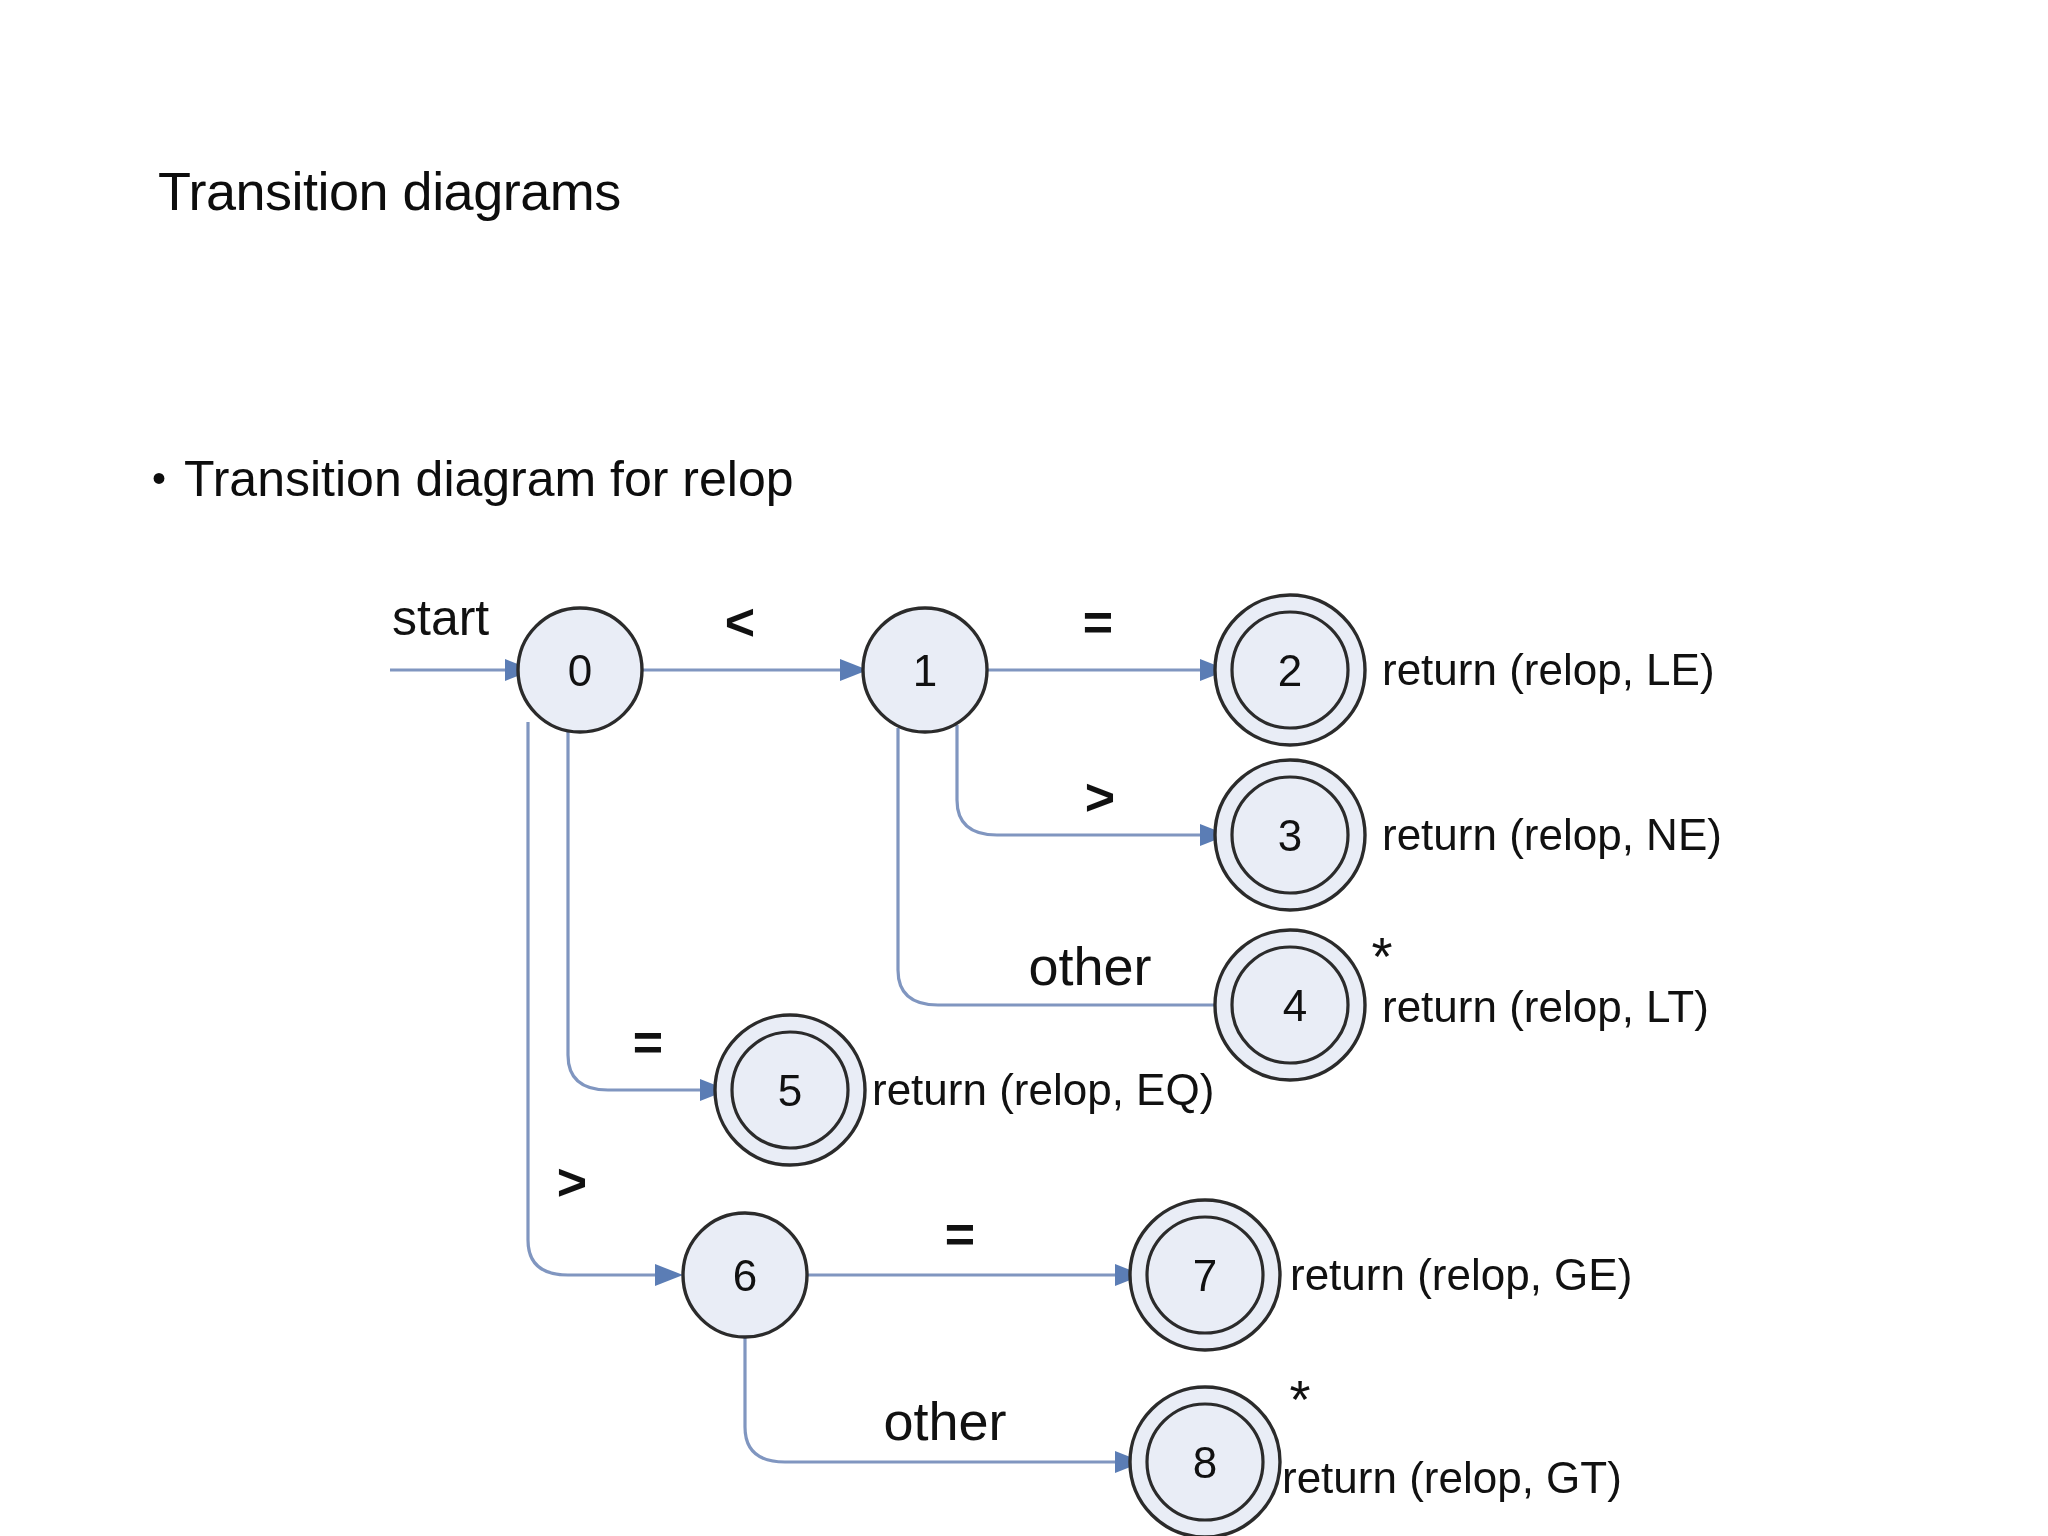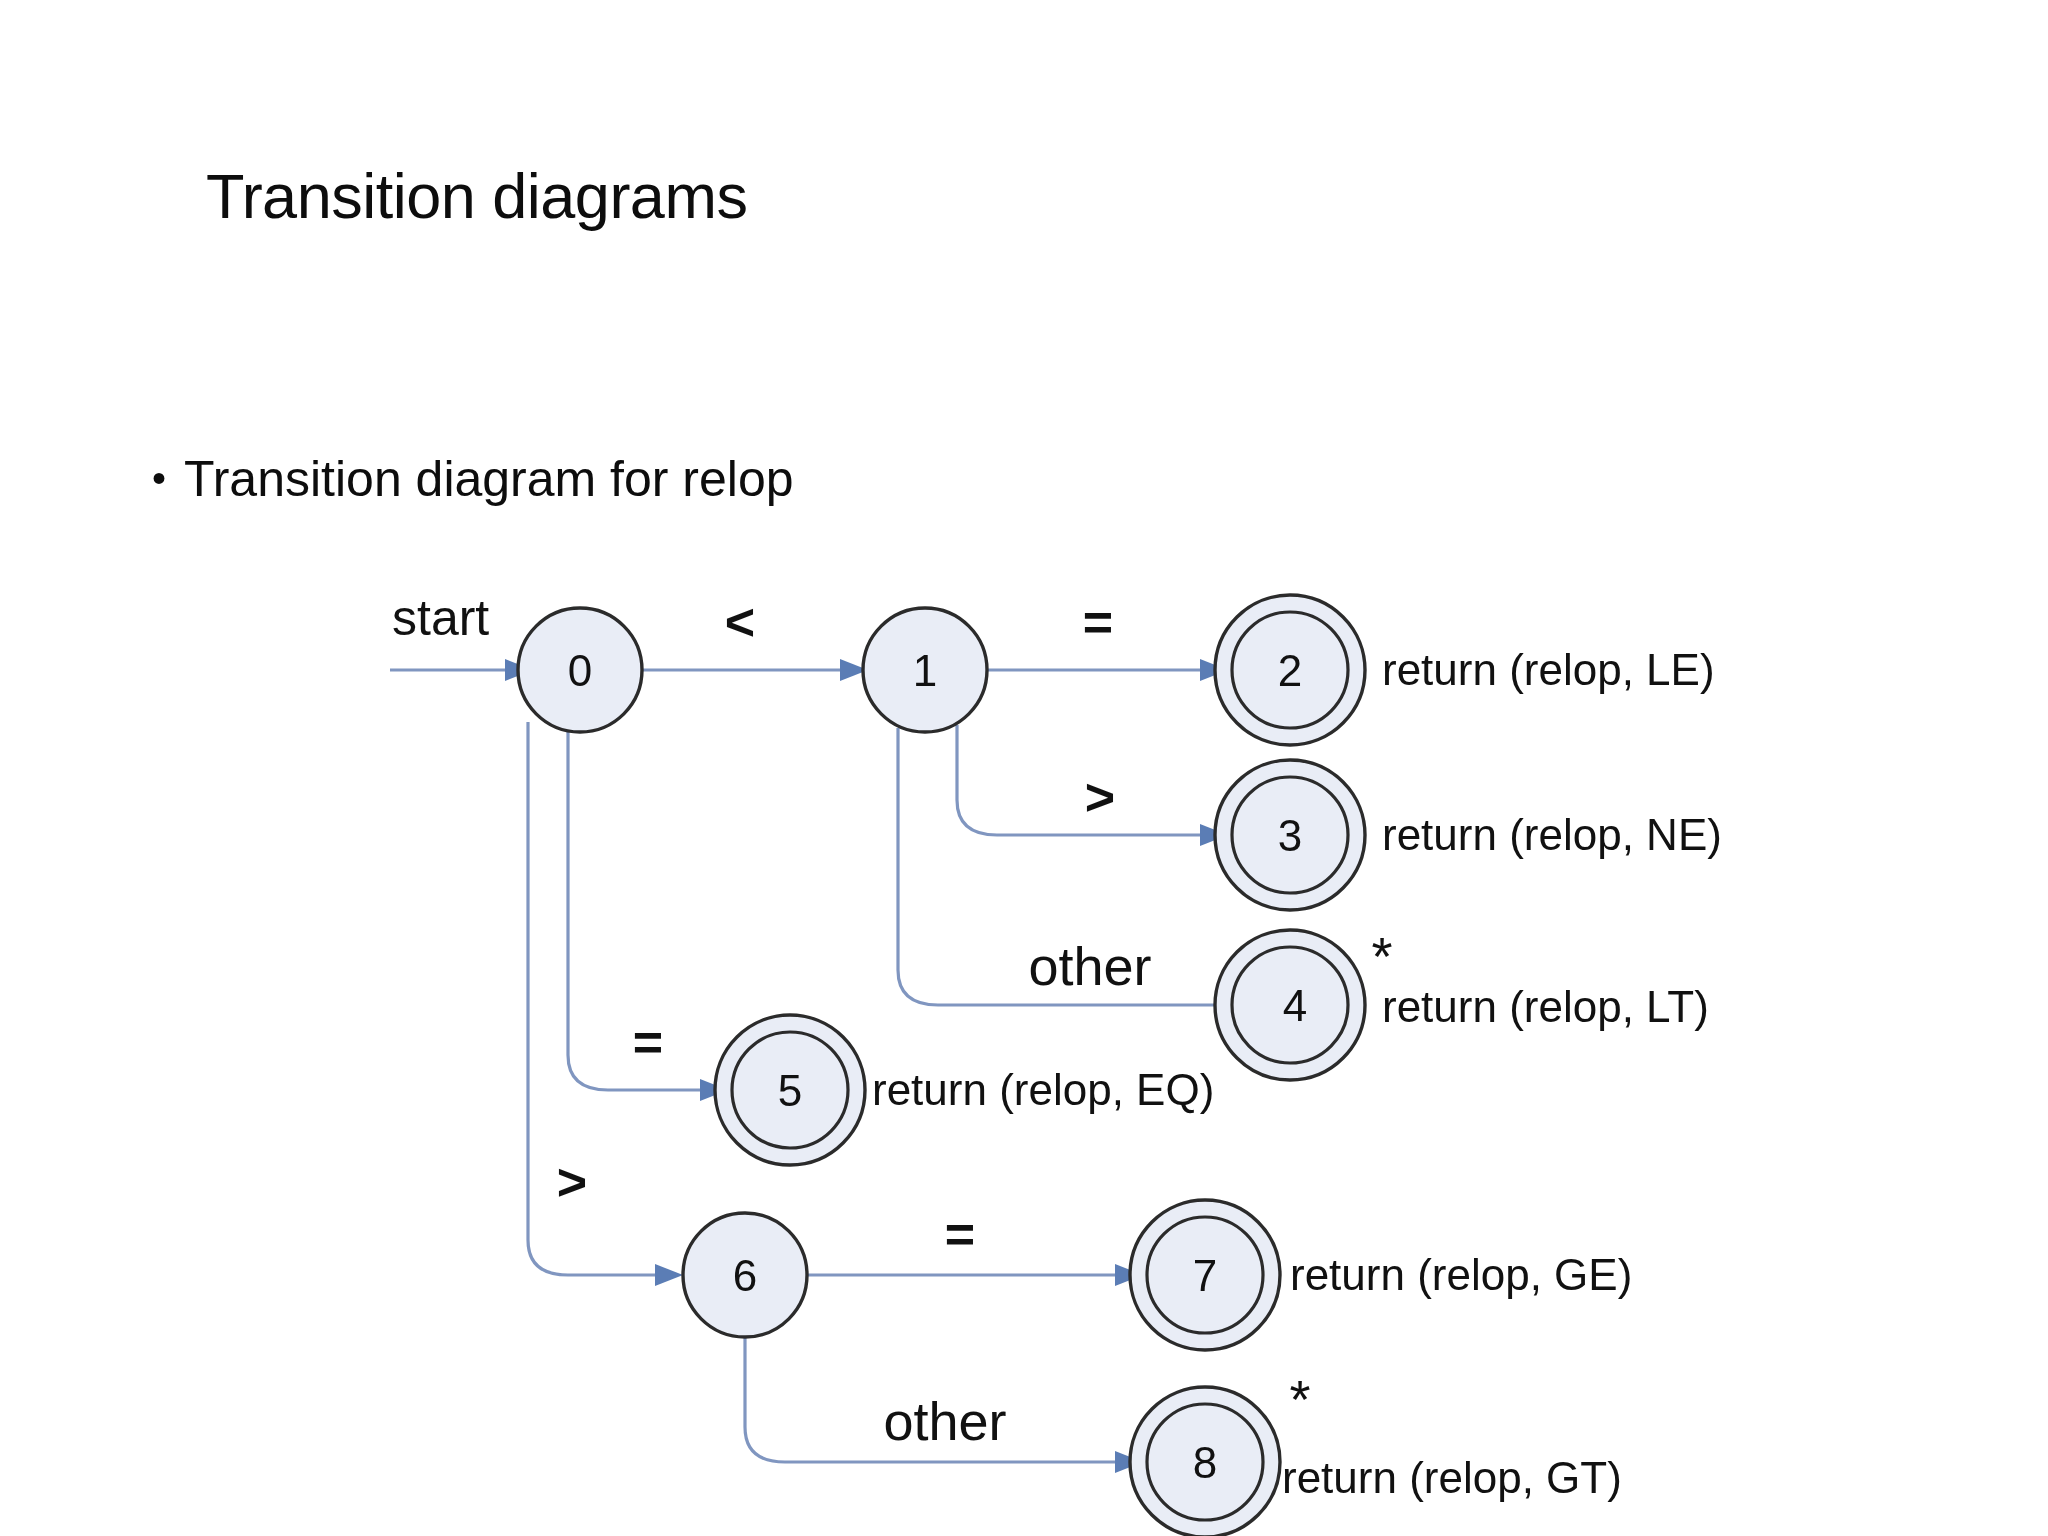--- a/index.html
+++ b/index.html
@@ -14,27 +14,26 @@
     overflow: hidden;
     font-family: "Liberation Sans", sans-serif;
   }
 
   
   #slide-title {
     position: absolute;
     left: 158px;
     top: 163px;
     font-family: "Liberation Sans", sans-serif;
-    font-size: 63px;
+    font-size: 54px;
     font-weight: 300;
     color: #0d0d0d;
     letter-spacing: -0.5px;
     white-space: nowrap;
     line-height: 1.05;
-    margin-left: 48px;
   }
   #bullet-row {
     position: absolute;
     left: 152px;
     top: 412px;
     display: flex;
     align-items: baseline;
     gap: 18px;
     white-space: nowrap;
   }

